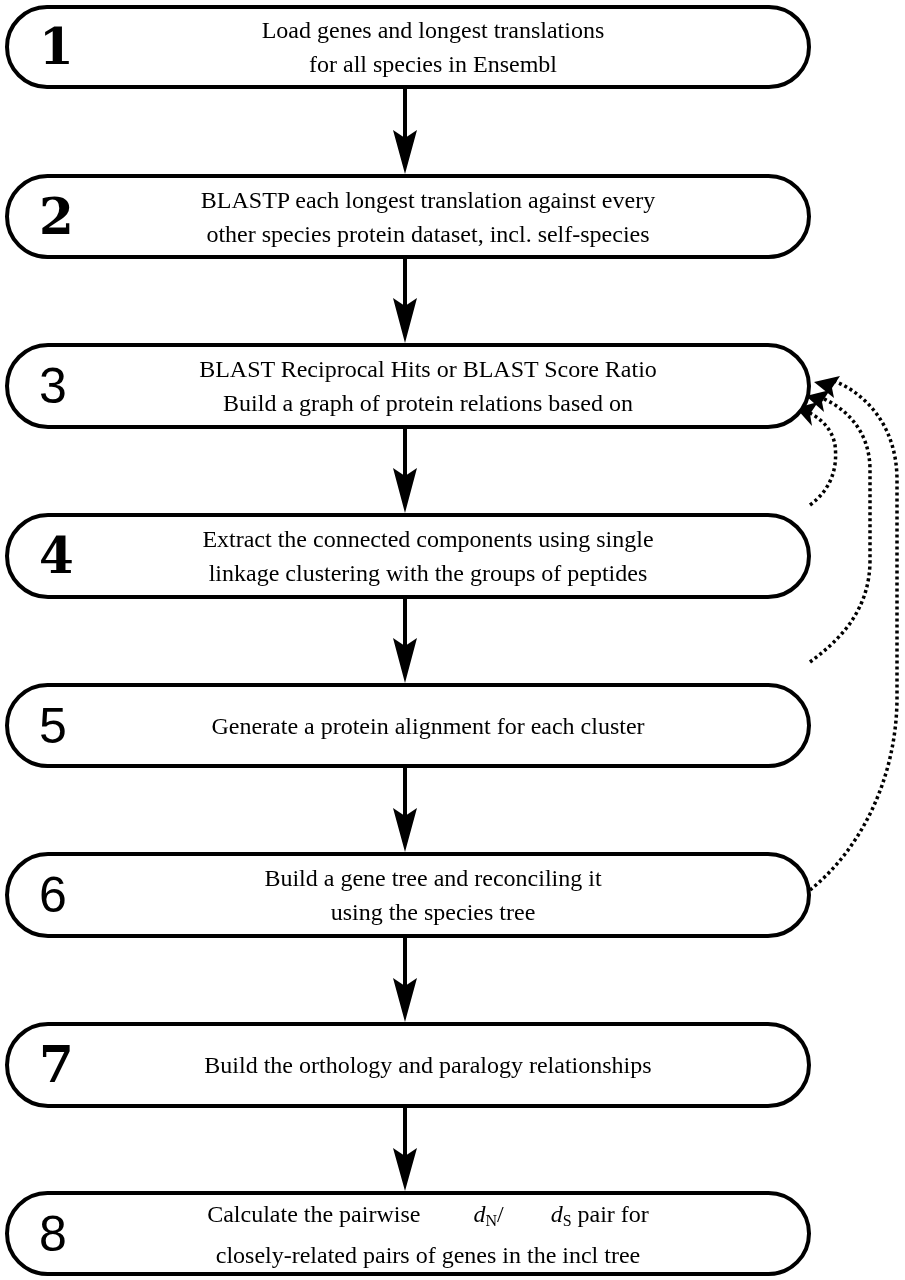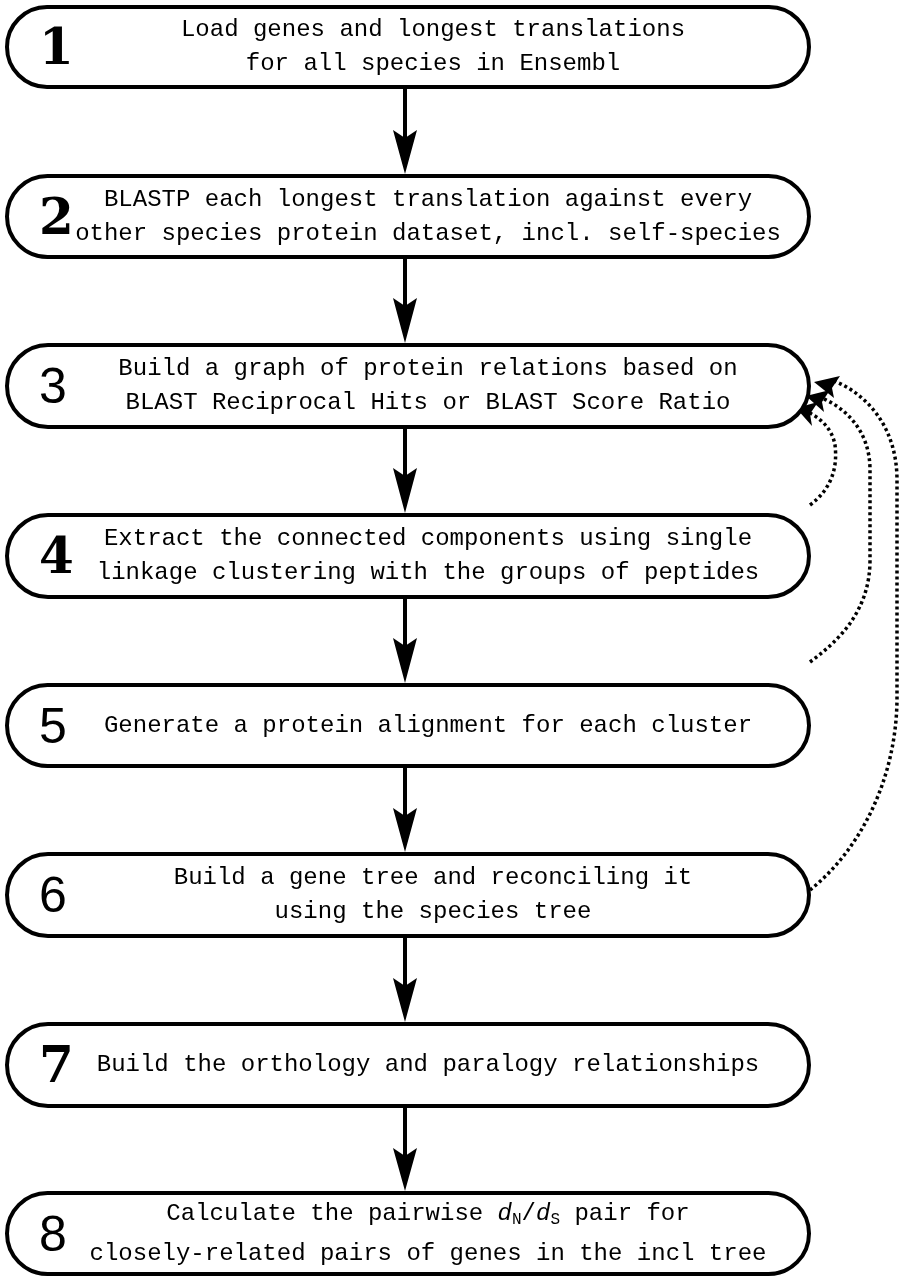--- a/index.html
+++ b/index.html
@@ -1,23 +1,23 @@
 <!DOCTYPE html>
 <html><head>
 <meta charset="utf-8">
 <style>
   html, body { margin:0; padding:0; background:#ffffff; }
   body { width:905px; height:1280px; position:relative; overflow:hidden; font-family:"DejaVu Serif", "Liberation Serif", serif; color:#000; }
   svg.connectors { position:absolute; left:0; top:0; width:905px; height:1280px; }
   .step { position:absolute; left:5px; width:806px; height:80px; border:4px solid #000; border-radius:44px; box-sizing:border-box; background:#fff; }
   .num { position:absolute; left:30px; top:50%; transform:translateY(-50%); font-size:50px; font-family:"Liberation Sans", sans-serif; line-height:1; }
   .num.bold { font-weight:bold; font-family:"DejaVu Serif", serif; }
-  .text { position:absolute; left:80px; right:30px; top:50%; transform:translateY(-50%); text-align:center; font-size:24px; line-height:34px; font-family:Liberation Mono, monospace; }
+  .text { position:absolute; left:80px; right:30px; top:50%; transform:translateY(-50%); text-align:center; font-size:24px; line-height:34px; font-family:Liberation Serif, serif; }
   .text .l { display:block; white-space:nowrap; }
-  .it { font-style:italic; }
+  .it { font-style:italic;margin-left:47px; }
   sub { font-size:16px; vertical-align:-4px; font-style:normal; }
 </style>
 </head>
 <body>
 
 <svg class="connectors" viewBox="0 0 905 1280">
   <defs>
     <marker id="ah" markerWidth="10" markerHeight="14" refX="5" refY="14" orient="auto-start-reverse" markerUnits="userSpaceOnUse"></marker>
   </defs>
 
@@ -76,22 +76,22 @@
   <span class="num bold">2</span>
   <div class="text" style="left:60px;right:20px;">
     <span class="l">BLASTP each longest translation against every</span>
     <span class="l">other species protein dataset, incl. self-species</span>
   </div>
 </div>
 
 <div class="step" style="top:343px;height:86px;">
   <span class="num">3</span>
   <div class="text" style="left:60px;right:20px;">
+    <span class="l">BLAST Reciprocal Hits or BLAST Score Ratio</span>
     <span class="l">Build a graph of protein relations based on</span>
-    <span class="l">BLAST Reciprocal Hits or BLAST Score Ratio</span>
   </div>
 </div>
 
 <div class="step" style="top:513px;height:86px;">
   <span class="num bold">4</span>
   <div class="text" style="left:60px;right:20px;">
     <span class="l">Extract the connected components using single</span>
     <span class="l">linkage clustering with the groups of peptides</span>
   </div>
 </div>

